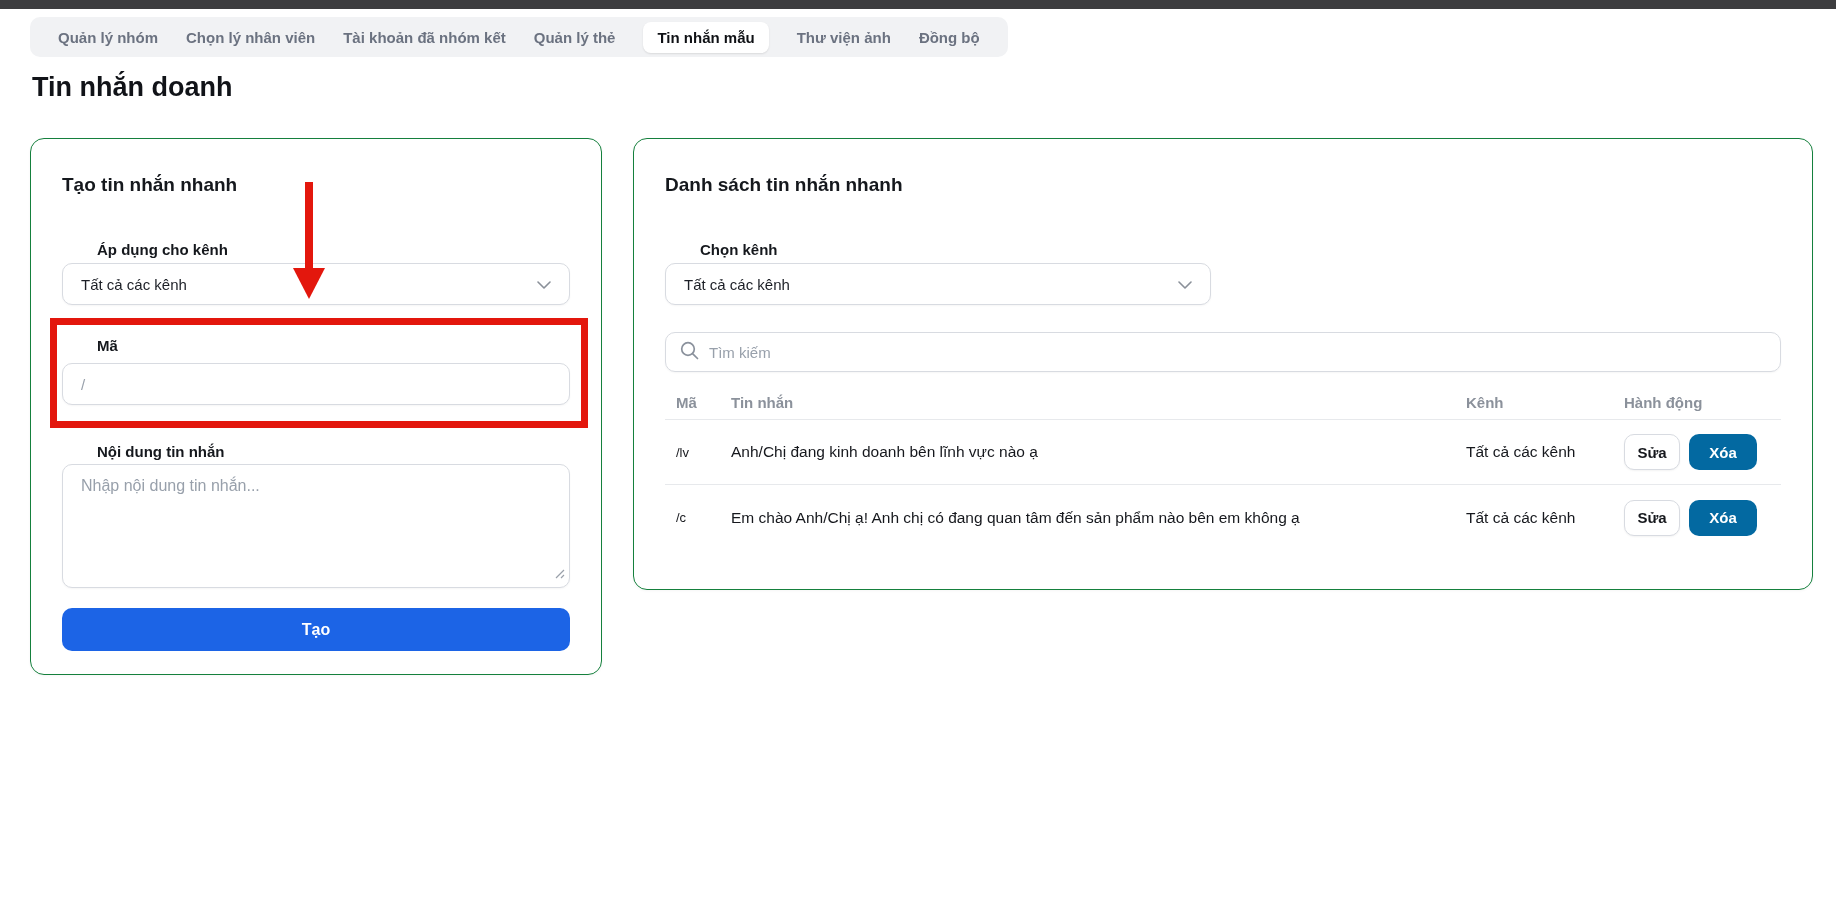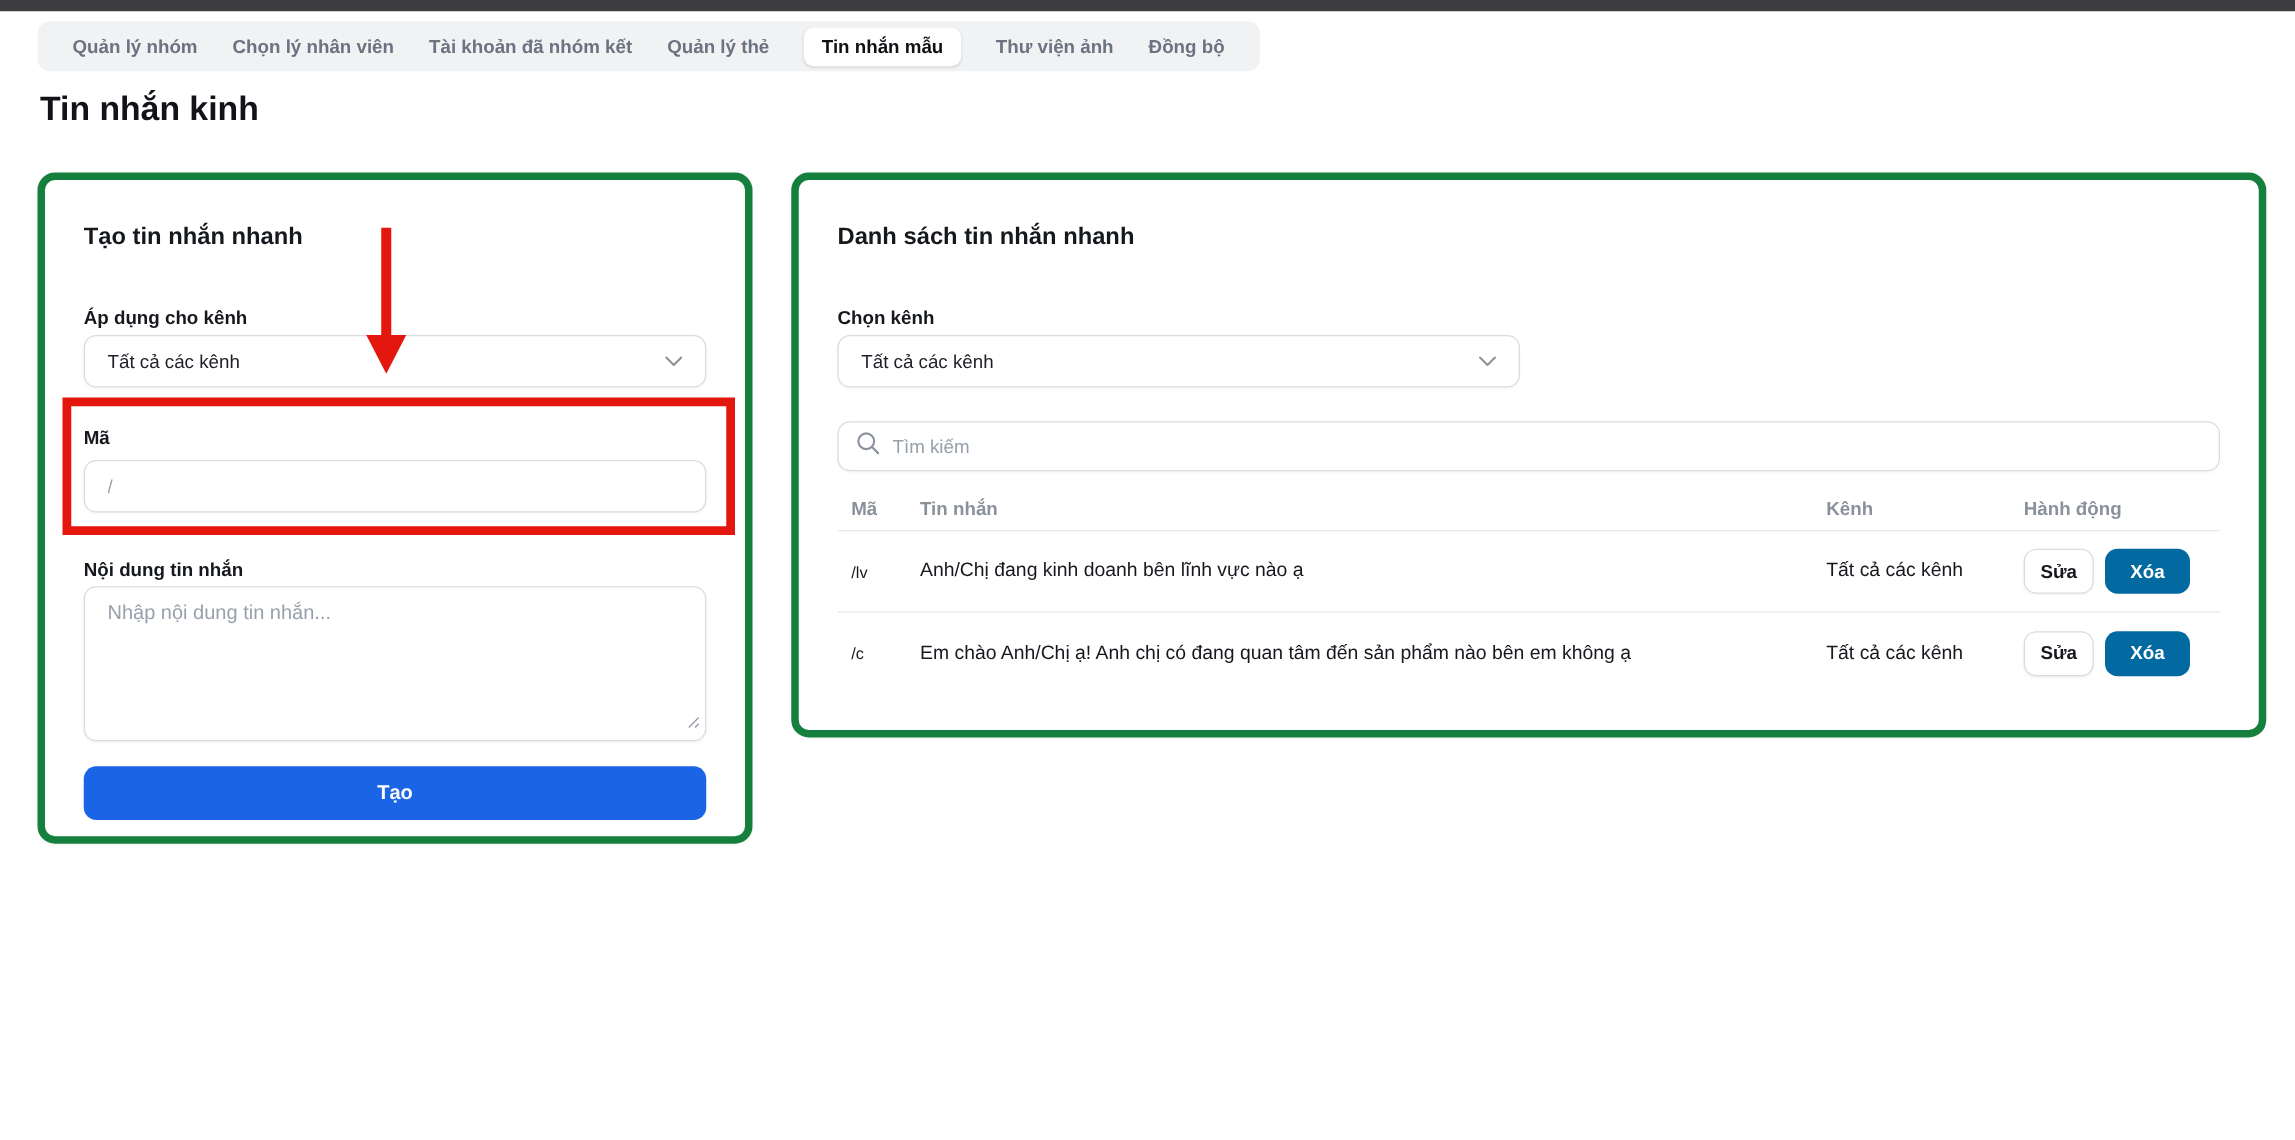--- a/index.html
+++ b/index.html
@@ -14,27 +14,27 @@
   .tabbar { position:absolute; left:30px; top:17px; height:40px;
             display:inline-flex; align-items:center; gap:28px; padding:0 28px;
             background:#f1f2f4; border-radius:10px; }
   .tab { font-size:15px; font-weight:600; color:#6b7280; white-space:nowrap; cursor:pointer; }
   .tab.active { color:#0f1115; font-weight:700; background:#ffffff;
                 padding:7px 14px; border-radius:8px; box-shadow:0 1px 2px rgba(0,0,0,.10); }
 
   .page-title { position:absolute; left:32px; top:72px; font-size:27px; font-weight:700; color:#111318; }
 
   
-  .card { position:absolute; background:#fff; border:6px solid #15803d; border-radius:14px;
+  .card { position:absolute; background:#fff; border:1px solid #15803d; border-radius:14px;
           box-shadow:0 1px 3px rgba(0,0,0,.04); }
   .card-left  { left:30px;  top:138px; width:572px;  height:537px; padding:0 31px; }
   .card-right { left:633px; top:138px; width:1180px; height:452px; padding:0 31px; }
 
   .card-heading { margin-top:34px; font-size:19px; line-height:24px; font-weight:700; color:#15181d; }
-  .field-label  { margin-top:43px; font-size:15px; line-height:20px; font-weight:700; color:#15181d; }
+  .field-label  { margin-top:43px; font-size:15px; line-height:20px; font-weight:700; color:#15181d;margin-left:35px; }
 
   .select { margin-top:3px; height:42px; border:1px solid #d8dbe1; border-radius:10px;
             background:#fff; display:flex; align-items:center; justify-content:space-between;
             padding:0 18px; box-shadow:0 1px 2px rgba(0,0,0,.04); cursor:pointer; }
   .select .val { font-size:15px; color:#1c1f26; }
 
   .text-input { display:block; width:100%; height:42px; border:1px solid #d8dbe1; border-radius:10px;
                 padding:0 18px; font-size:15px; color:#1c1f26; outline:none;
                 font-family:"Liberation Sans", sans-serif; box-shadow:0 1px 2px rgba(0,0,0,.04); }
   ::placeholder { color:#98a0ab; opacity:1; }
@@ -87,21 +87,21 @@
 <nav class="tabbar">
   <div class="tab">Quản lý nhóm</div>
   <div class="tab">Chọn lý nhân viên</div>
   <div class="tab">Tài khoản đã nhóm kết</div>
   <div class="tab">Quản lý thẻ</div>
   <div class="tab active">Tin nhắn mẫu</div>
   <div class="tab">Thư viện ảnh</div>
   <div class="tab">Đồng bộ</div>
 </nav>
 
-<h1 class="page-title">Tin nhắn kinh</h1>
+<h1 class="page-title">Tin nhắn doanh</h1>
 
 <section class="card card-left">
   <h2 class="card-heading">Tạo tin nhắn nhanh</h2>
 
   <div class="field-label">Áp dụng cho kênh</div>
   <div class="select">
     <span class="val">Tất cả các kênh</span>
     <span>
       <svg width="14" height="8" viewBox="0 0 14 8">
           <path d="M1 1 L7 7 L13 1" fill="none" stroke="#8a9099" stroke-width="1.6" stroke-linecap="round" stroke-linejoin="round"></path>

